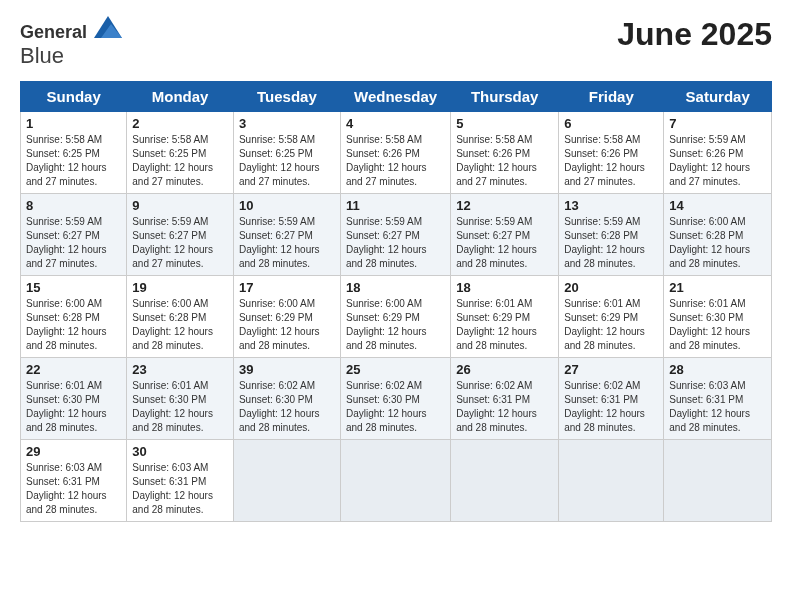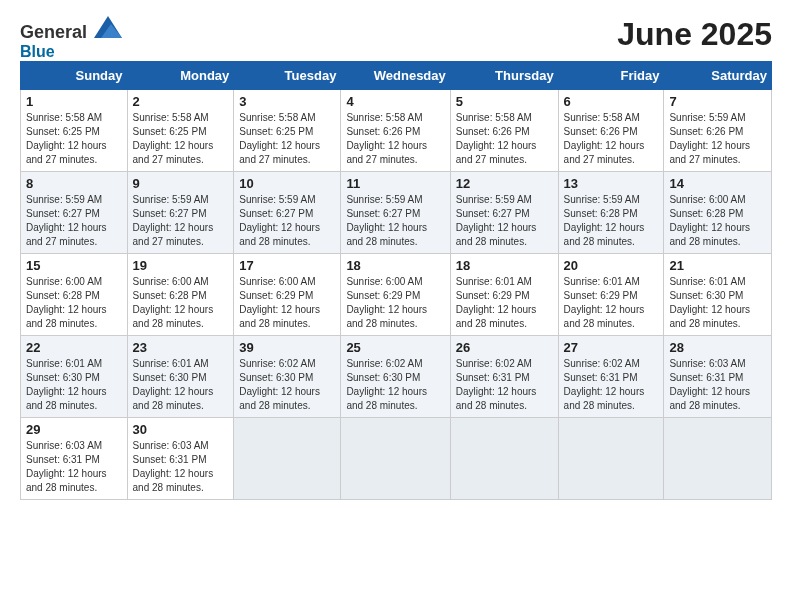--- a/index.html
+++ b/index.html
@@ -13,37 +13,37 @@
     .page {
       width: 792px;
       min-height: 612px;
       padding: 16px 20px 10px 20px;
       background: #fff;
     }
     .header {
       display: flex;
       justify-content: space-between;
       align-items: flex-start;
-      margin-bottom: 0;
+      margin-bottom: 12px;
       gap: 12px;
     }
     .logo {
       display: flex;
       align-items: center;
       gap: 4px;
     }
     .logo-text-general {
       font-size: 18px;
       font-weight: bold;
       color: #333;
     }
     .logo-text-blue {
-      font-size: 16px;
-      font-weight: bold;
-      color: #0369a1;
+      font-size: 22px;
+      font-weight: normal;
+      color: #404040;
     }
     .logo-icon {
       width: 28px;
       height: 22px;
       margin-left: 2px;
     }
     .title-block {
       text-align: right;
     }
     .month-title {
@@ -56,24 +56,24 @@
       color: #555;
     }
     .calendar {
       width: 100%;
       border-collapse: collapse;
       border: 1px solid #ccc;
     }
     .calendar th {
       background: #1a5fa8;
       color: #fff;
-      font-size: 13px;
+      font-size: 15px;
       font-weight: bold;
       padding: 6px 4px;
-      text-align: right;
+      text-align: center;
       border: 1px solid #1a5fa8;
     }
     .calendar td {
       vertical-align: top;
       border: 1px solid #ccc;
       padding: 4px 5px;
       width: 113px;
       min-height: 80px;
       font-size: 10px;
       color: #333;

